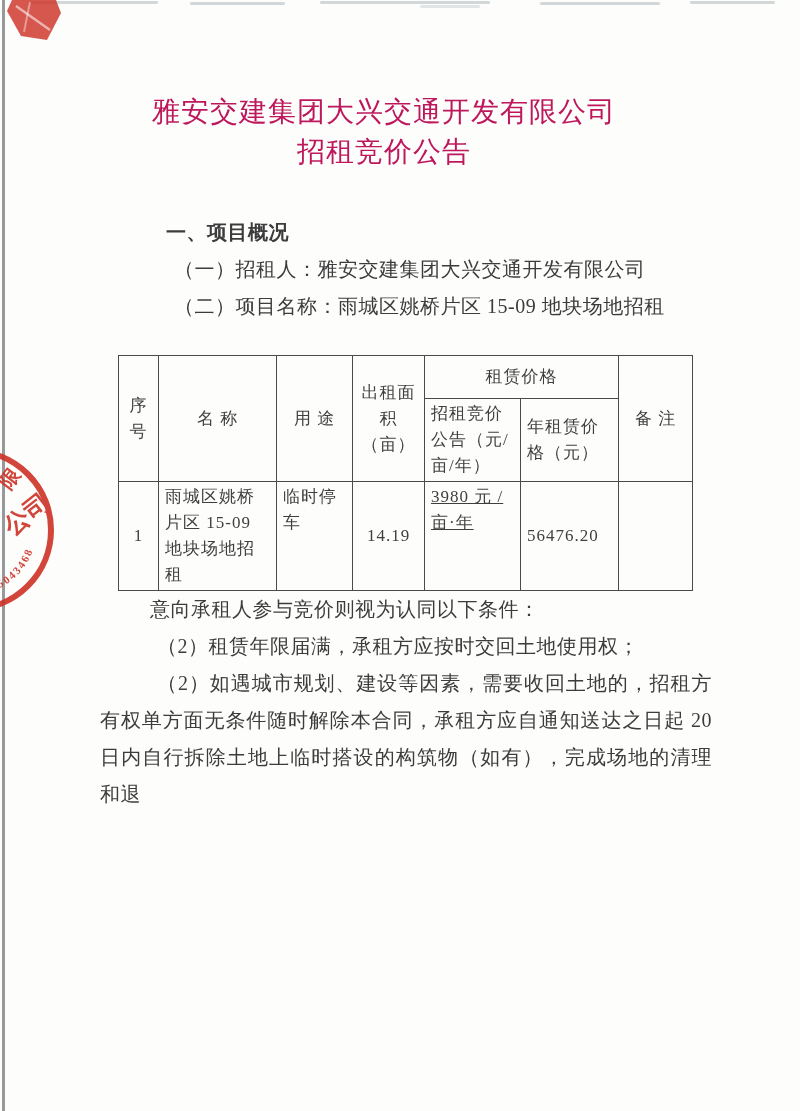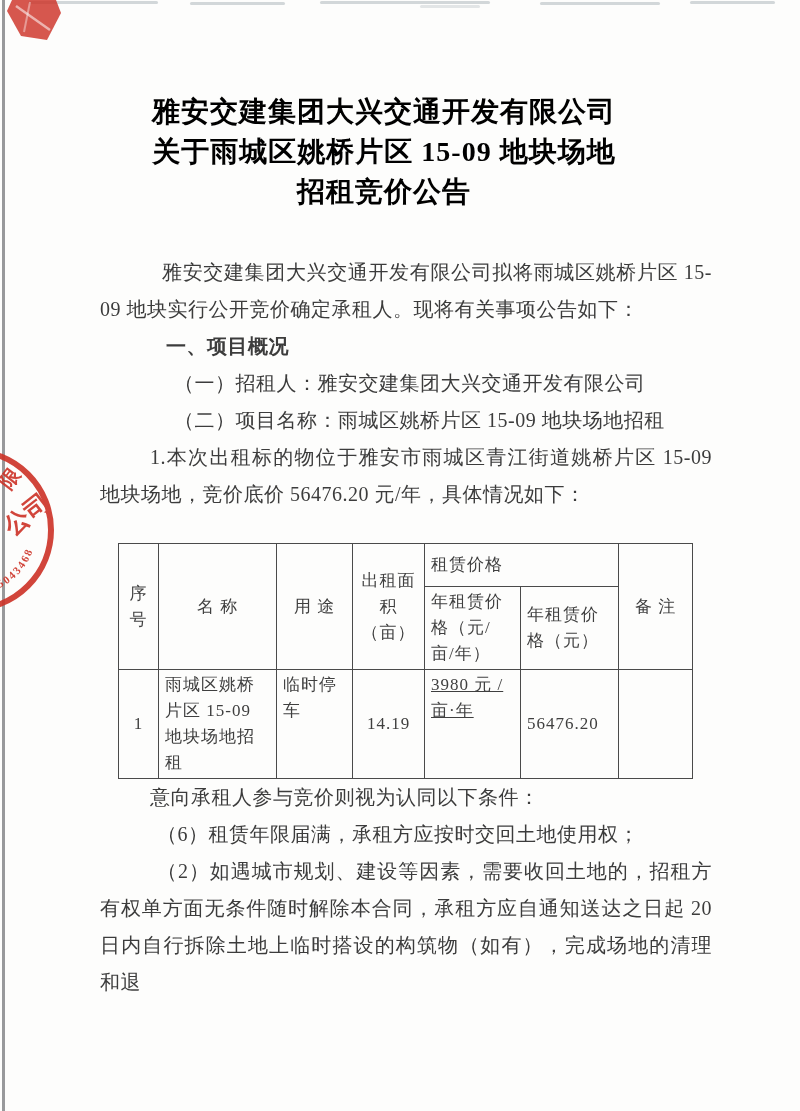--- a/index.html
+++ b/index.html
@@ -18,41 +18,41 @@
   .n5 { left:690px; top:1px; width:85px;  }
   .n6 { left:420px; top:5px; width:60px; opacity:.35; }
 
   .corner-seal { position:absolute; left:6px; top:0; width:58px; height:48px; }
   .side-seal   { position:absolute; left:-2px; top:446px; width:112px; height:170px; }
 
   .content { position:absolute; left:100px; top:92px; width:612px; color:#3c3c3c; }
 
   .doc-title {
     width:568px; text-align:center;
-    font-size:28px; font-weight:bold; line-height:40px;
-    letter-spacing:1px; color:#000000;
+    font-size:28px; font-weight:normal; line-height:40px;
+    letter-spacing:1px; color:#be185d;
   }
   .body-text { margin-top:42px; }
   .body-text p { margin:0; font-size:20px; line-height:37px; letter-spacing:.5px; text-align:justify; }
   .indent-intro { text-indent:62px; }
   .heading      { font-weight:bold; text-indent:66px; }
   .indent-item  { text-indent:74px; }
   .indent-num   { text-indent:50px; }
   .after-table  { margin-top:52px !important; }
 
   table.lease {
     margin:30px 0 0 18px; width:574px;
     border-collapse:collapse; table-layout:fixed;
     font-size:17px; color:#3f3f3f;
   }
   table.lease th, table.lease td {
     border:1.5px solid #4a4a4a; font-weight:normal;
     padding:2px 6px; line-height:26px; letter-spacing:1px;
   }
-  th.h-group { height:38px; text-align:left; }
+  th.h-group { height:38px; text-align:center; }
   th.h-span  { text-align:center; vertical-align:middle; }
   th.h-sub   { height:50px; text-align:left; vertical-align:middle; padding-left:9px; }
   .area-line { display:block; }
   td.c-seq   { text-align:center; vertical-align:middle; height:80px; }
   td.c-name  { vertical-align:middle; padding:4px 8px; }
   td.c-usage { vertical-align:top; padding-top:7px; padding-left:9px; }
   td.c-area  { text-align:center; vertical-align:middle;margin-top:20px; }
   td.c-unit  { vertical-align:top; padding-top:7px; padding-left:9px; line-height:30px;text-decoration:underline; }
   td.c-annual{ vertical-align:middle; padding-left:9px; }
   td.c-remark{ vertical-align:middle; }
@@ -85,30 +85,27 @@
       <text font-size="11" font-weight="bold" fill="#cd3227" letter-spacing="2">
         <textPath href="#seal-arc">8025043468</textPath>
       </text>
     </g>
   </svg>
 
   <div class="content">
 
     <div class="doc-title">
       <div>雅安交建集团大兴交通开发有限公司</div>
-      <div>关于雨城区姚桥片区 15-09 地块场地</div>
       <div>招租竞价公告</div>
     </div>
 
     <div class="body-text">
-      <p class="indent-intro">雅安交建集团大兴交通开发有限公司拟将雨城区姚桥片区 15-09 地块实行公开竞价确定承租人。现将有关事项公告如下：</p>
       <p class="heading">一、项目概况</p>
       <p class="indent-item">（一）招租人：雅安交建集团大兴交通开发有限公司</p>
       <p class="indent-item">（二）项目名称：雨城区姚桥片区 15-09 地块场地招租</p>
-      <p class="indent-num">1.本次出租标的物位于雅安市雨城区青江街道姚桥片区 15-09 地块场地，竞价底价 56476.20 元/年，具体情况如下：</p>
 
       <table class="lease">
         <colgroup>
           <col style="width:40px">
             <col style="width:118px">
             <col style="width:76px">
           <col style="width:72px">
             <col style="width:96px">
             <col style="width:98px">
             <col style="width:74px">
@@ -119,35 +116,35 @@
             <th rowspan="2" class="h-span">名 称</th>
             <th rowspan="2" class="h-span">用 途</th>
             <th rowspan="2" class="h-span">
               <span class="area-line">出租面积</span>
               <span class="area-line">（亩）</span>
             </th>
             <th colspan="2" class="h-group">租赁价格</th>
             <th rowspan="2" class="h-span">备 注</th>
           </tr>
           <tr>
-            <th class="h-sub">年租赁价格（元/亩/年）</th>
+            <th class="h-sub">招租竞价公告（元/亩/年）</th>
             <th class="h-sub">年租赁价格（元）</th>
           </tr>
         </thead>
         <tbody>
           <tr>
             <td class="c-seq">1</td>
             <td class="c-name">雨城区姚桥片区 15-09 地块场地招租</td>
             <td class="c-usage">临时停车</td>
             <td class="c-area">14.19</td>
             <td class="c-unit">3980 元 / 亩·年</td>
             <td class="c-annual">56476.20</td>
             <td class="c-remark"></td>
           </tr>
         </tbody>
       </table>
 
       <p style="text-indent:50px">意向承租人参与竞价则视为认同以下条件：</p>
-      <p class="indent-num" style="text-indent:57px">（6）租赁年限届满，承租方应按时交回土地使用权；</p>
+      <p class="indent-num" style="text-indent:57px">（2）租赁年限届满，承租方应按时交回土地使用权；</p>
       <p class="indent-num" style="text-indent:57px">（2）如遇城市规划、建设等因素，需要收回土地的，招租方有权单方面无条件随时解除本合同，承租方应自通知送达之日起 20 日内自行拆除土地上临时搭设的构筑物（如有），完成场地的清理和退</p>
     </div>
   </div>
 </div>
 
 </body></html>

